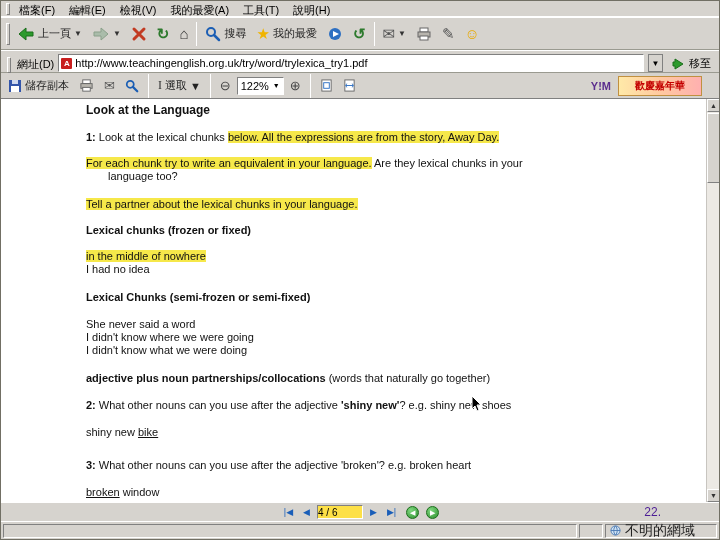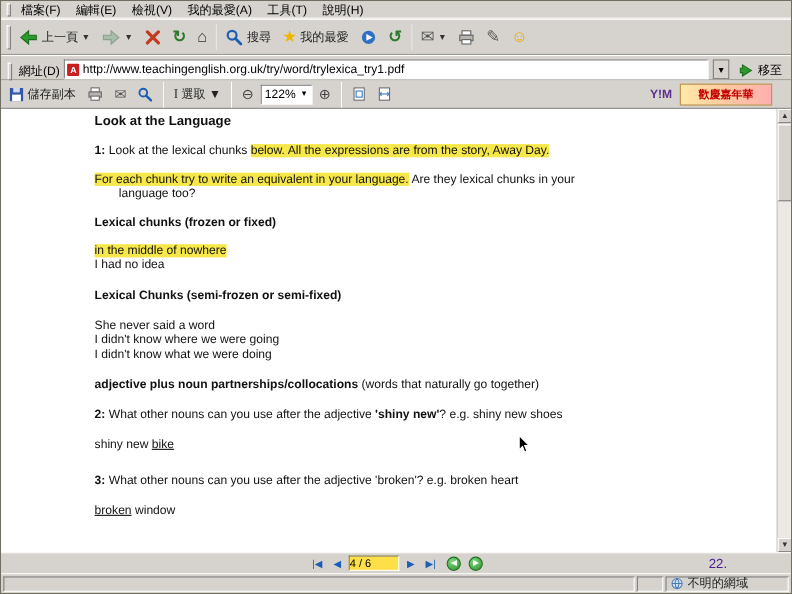--- a/index.html
+++ b/index.html
@@ -87,21 +87,21 @@
   .slide-num { position:absolute; right:58px; top:2px; font-size:12px; color:#4c1d95; }
 
   
   .statusbar { height:18px; display:flex; align-items:center; gap:2px; background:#d6d3ce;
                border-top:1px solid #fff; padding:1px 2px; }
   .panel { height:14px; border-top:1px solid #808080; border-left:1px solid #808080;
            border-bottom:1px solid #fff; border-right:1px solid #fff;
            display:flex; align-items:center; padding:0 4px; gap:4px; }
   .panel.main { flex:1; }
   .panel.small { width:24px; }
-  .panel.zone { width:112px; font-size:11px; color:#222; white-space:nowrap; }
+  .panel.zone { width:112px; font-size:14px; color:#222; white-space:nowrap; }
 
   
   .tasksliver { height:8px; background:#cfcdc8; border-top:1px solid #f5f4f1; position:relative; }
 </style>
 </head>
 <body>
 
 <div class="window">
 
   <div class="menubar">
@@ -274,20 +274,21 @@
     <span class="ym">Y!M</span>
     <span class="ad-banner">歡慶嘉年華</span>
   </div>
 
   <div class="content">
     <div class="doc" id="doc-lines">
         <div class="doc-line doc-heading" style="margin-top: 0px;"><span class="b">Look at the Language</span></div>
         <div class="doc-line" style="margin-top: 14px;"><span class="b">1: </span><span>Look at the lexical chunks </span><span class="hl">below. All the expressions are from the story, Away Day.</span></div>
         <div class="doc-line" style="margin-top: 13px;"><span class="hl">For each chunk try to write an equivalent in your language.</span><span> Are they lexical chunks in your</span></div>
         <div class="doc-line" style="margin-top: 0px; margin-left: 22px;"><span>language too?</span></div>
+        <div class="doc-line" style="margin-top: 15px;"><span class="hl">Tell a partner about the lexical chunks in your language.</span></div>
         <div class="doc-line" style="margin-top: 13px;"><span class="b">Lexical chunks (frozen or fixed)</span></div>
         <div class="doc-line" style="margin-top: 13px;"><span class="hl">in the middle of nowhere</span></div>
         <div class="doc-line" style="margin-top: 0px;"><span>I had no idea</span></div>
         <div class="doc-line" style="margin-top: 15px;"><span class="b">Lexical Chunks (semi-frozen or semi-fixed)</span></div>
         <div class="doc-line" style="margin-top: 14px;"><span>She never said a word</span></div>
         <div class="doc-line" style="margin-top: 0px;"><span>I didn't know where we were going</span></div>
         <div class="doc-line" style="margin-top: 0px;"><span>I didn't know what we were doing</span></div>
         <div class="doc-line" style="margin-top: 15px;"><span class="b">adjective plus noun partnerships/collocations</span><span> (words that naturally go together)</span></div>
         <div class="doc-line" style="margin-top: 14px;"><span class="b">2: </span><span>What other nouns can you use after the adjective </span><span class="b">'shiny new'</span><span>? e.g. shiny new shoes</span></div>
         <div class="doc-line" style="margin-top: 14px;"><span>shiny new </span><span class="ul">bike</span></div>

